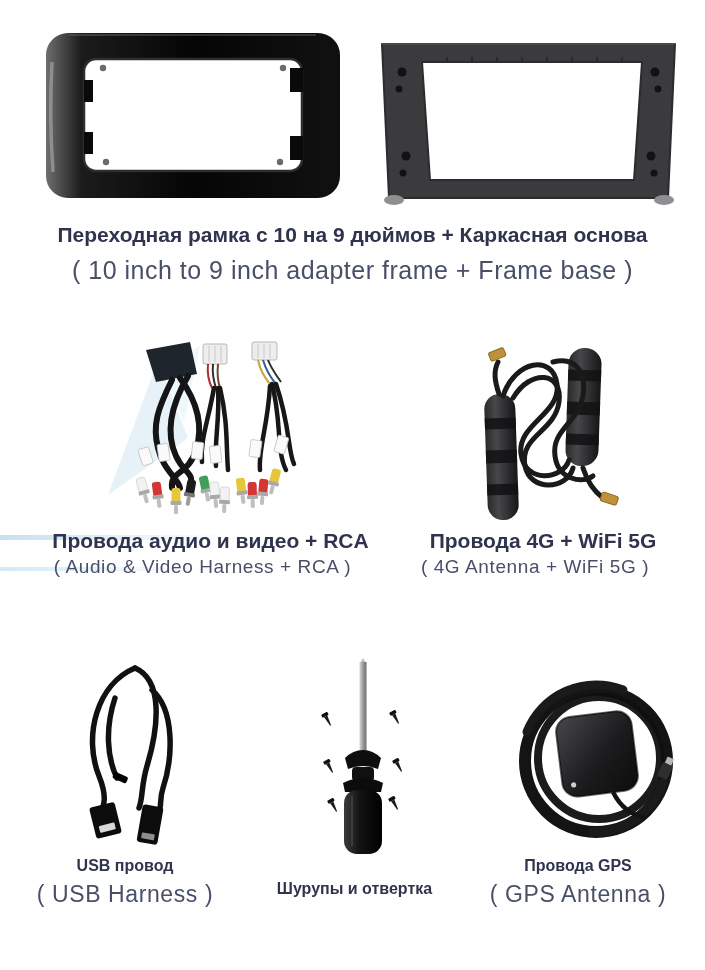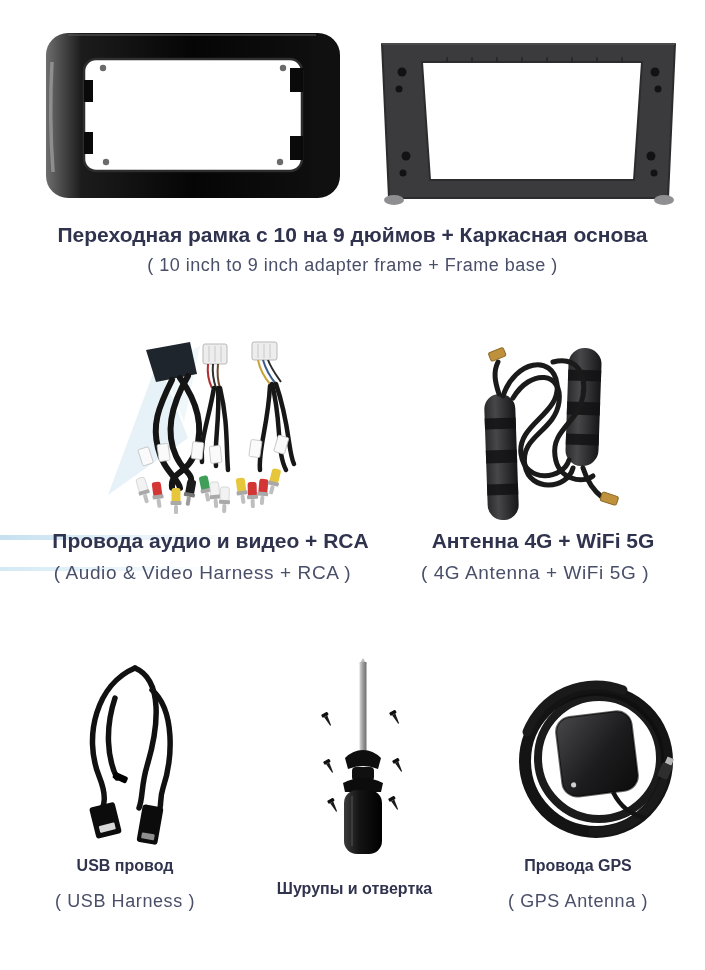--- a/index.html
+++ b/index.html
@@ -5,25 +5,25 @@
   * { margin:0; padding:0; box-sizing:border-box; }
   html,body { background:#ffffff; }
   body { font-family:"Liberation Sans", sans-serif; }
   .canvas { position:relative; width:705px; height:970px; background:#ffffff; overflow:hidden;border-radius:12px; }
   .photo { position:absolute; }
   .photo svg { display:block; width:100%; height:100%; }
   .cap { position:absolute; text-align:center; }
   .cap-ru { color:#30334e; font-weight:700; line-height:1.2; }
   .cap-en { color:#4a4f69; font-weight:400; line-height:1.2; letter-spacing:0.6px; }
   .title-ru { font-size:21px; }
-  .title-en { font-size:18px; margin-top:8px; letter-spacing:0.5px; }
+  .title-en { font-size:25px; margin-top:8px; letter-spacing:0.5px; }
   .mid-ru { font-size:21px;padding-left:16px; }
-  .mid-en { font-size:19px; margin-top:9px; }
+  .mid-en { font-size:19px; margin-top:3px; }
   .bot-ru { font-size:16px; }
-  .bot-en { font-size:18px; margin-top:16px; }
+  .bot-en { font-size:23px; margin-top:6px; }
   .streak { position:absolute; pointer-events:none; }
   .streak-1 { top:535px; left:0; width:238px; height:5px;
     background:linear-gradient(to right, rgba(188,219,238,0.85), rgba(188,219,238,0)); }
   .streak-2 { top:567px; left:0; width:218px; height:4px;
     background:linear-gradient(to right, rgba(200,228,242,0.8), rgba(200,228,242,0)); }
 </style>
 </head>
 <body>
 
 <div class="canvas">
@@ -223,21 +223,21 @@
   </div>
 
   <div class="streak streak-1"></div>
   <div class="streak streak-2"></div>
 
   <div class="cap" style="left:0; top:528px; width:405px;">
     <div class="cap-ru mid-ru">Провода аудио и видео + RCA</div>
     <div class="cap-en mid-en">( Audio &amp; Video Harness + RCA )</div>
   </div>
   <div class="cap" style="left:395px; top:528px; width:280px;">
-    <div class="cap-ru mid-ru">Антенна 4G + WiFi 5G</div>
+    <div class="cap-ru mid-ru">Провода 4G + WiFi 5G</div>
     <div class="cap-en mid-en">( 4G Antenna + WiFi 5G )</div>
   </div>
 
   <div class="photo" style="left:55px; top:658px; width:170px; height:198px;">
     <svg viewBox="0 0 170 198">
       <g stroke="#111111" stroke-width="5.5" fill="none" stroke-linecap="round">
         <path d="M80,10 C 42,26 28,78 44,118 C 52,138 50,148 44,156"></path>
         <path d="M80,10 C 108,22 104,68 92,108 C 86,128 88,140 84,150"></path>
         <path d="M97,32 C 120,52 118,100 108,130 C 104,142 107,148 104,152"></path>
         <path d="M60,40 C 50,70 52,100 62,120"></path>

